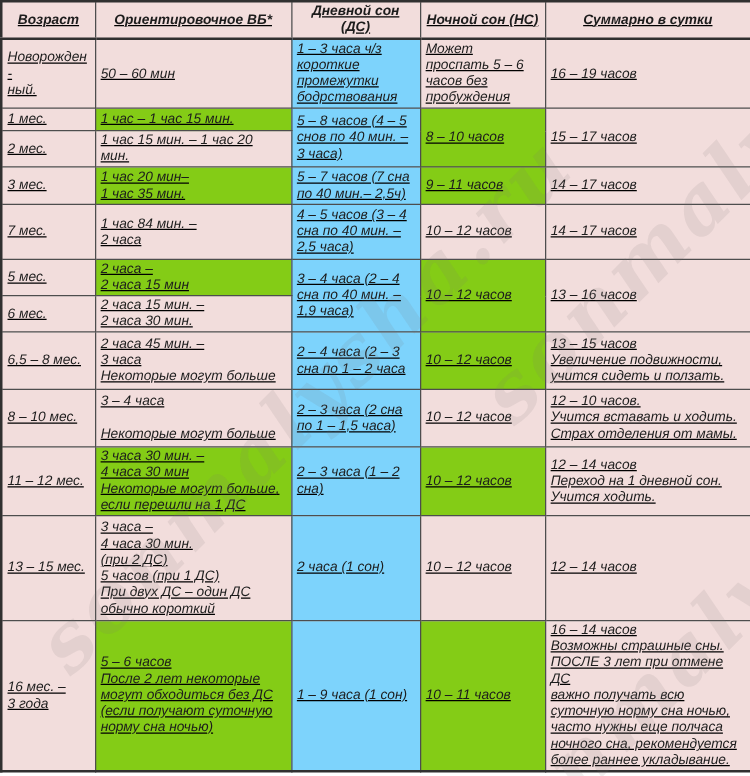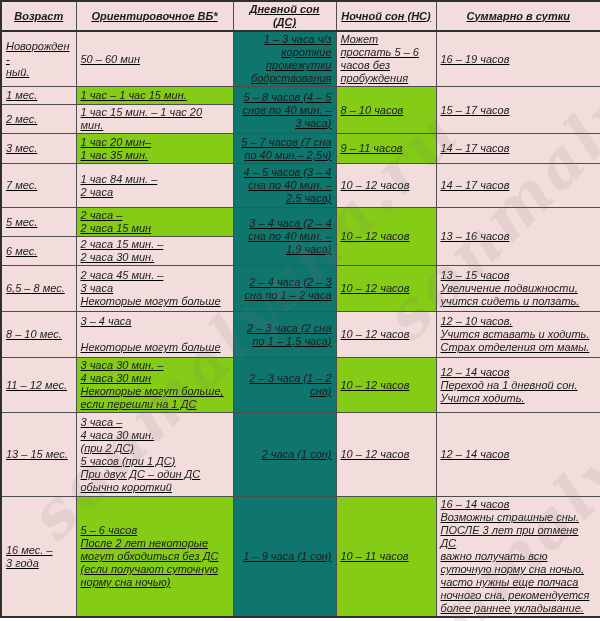--- a/index.html
+++ b/index.html
@@ -33,21 +33,21 @@
     word-wrap: break-word;
   }
   table.sleep thead th {
     border-bottom: 2px solid #303030;
     text-align: center;
     font-weight: bold;
     font-style: italic;
   }
   td.agecol { padding-left: 5px; }
   .pink  { background: #f2dddc; }
-  .lav   { background: #0f766e; text-align: right; }
+  .lav   { background: #7dd3fc; }
   .white { background: #84cc16; }
   .wm {
     position: absolute;
     font-family: "DejaVu Serif", serif;
     font-size: 64px;
     font-weight: bold;
     font-style: italic;
     letter-spacing: 4px;
     color: rgba(125, 112, 118, 0.12);
     transform: rotate(-45deg);

